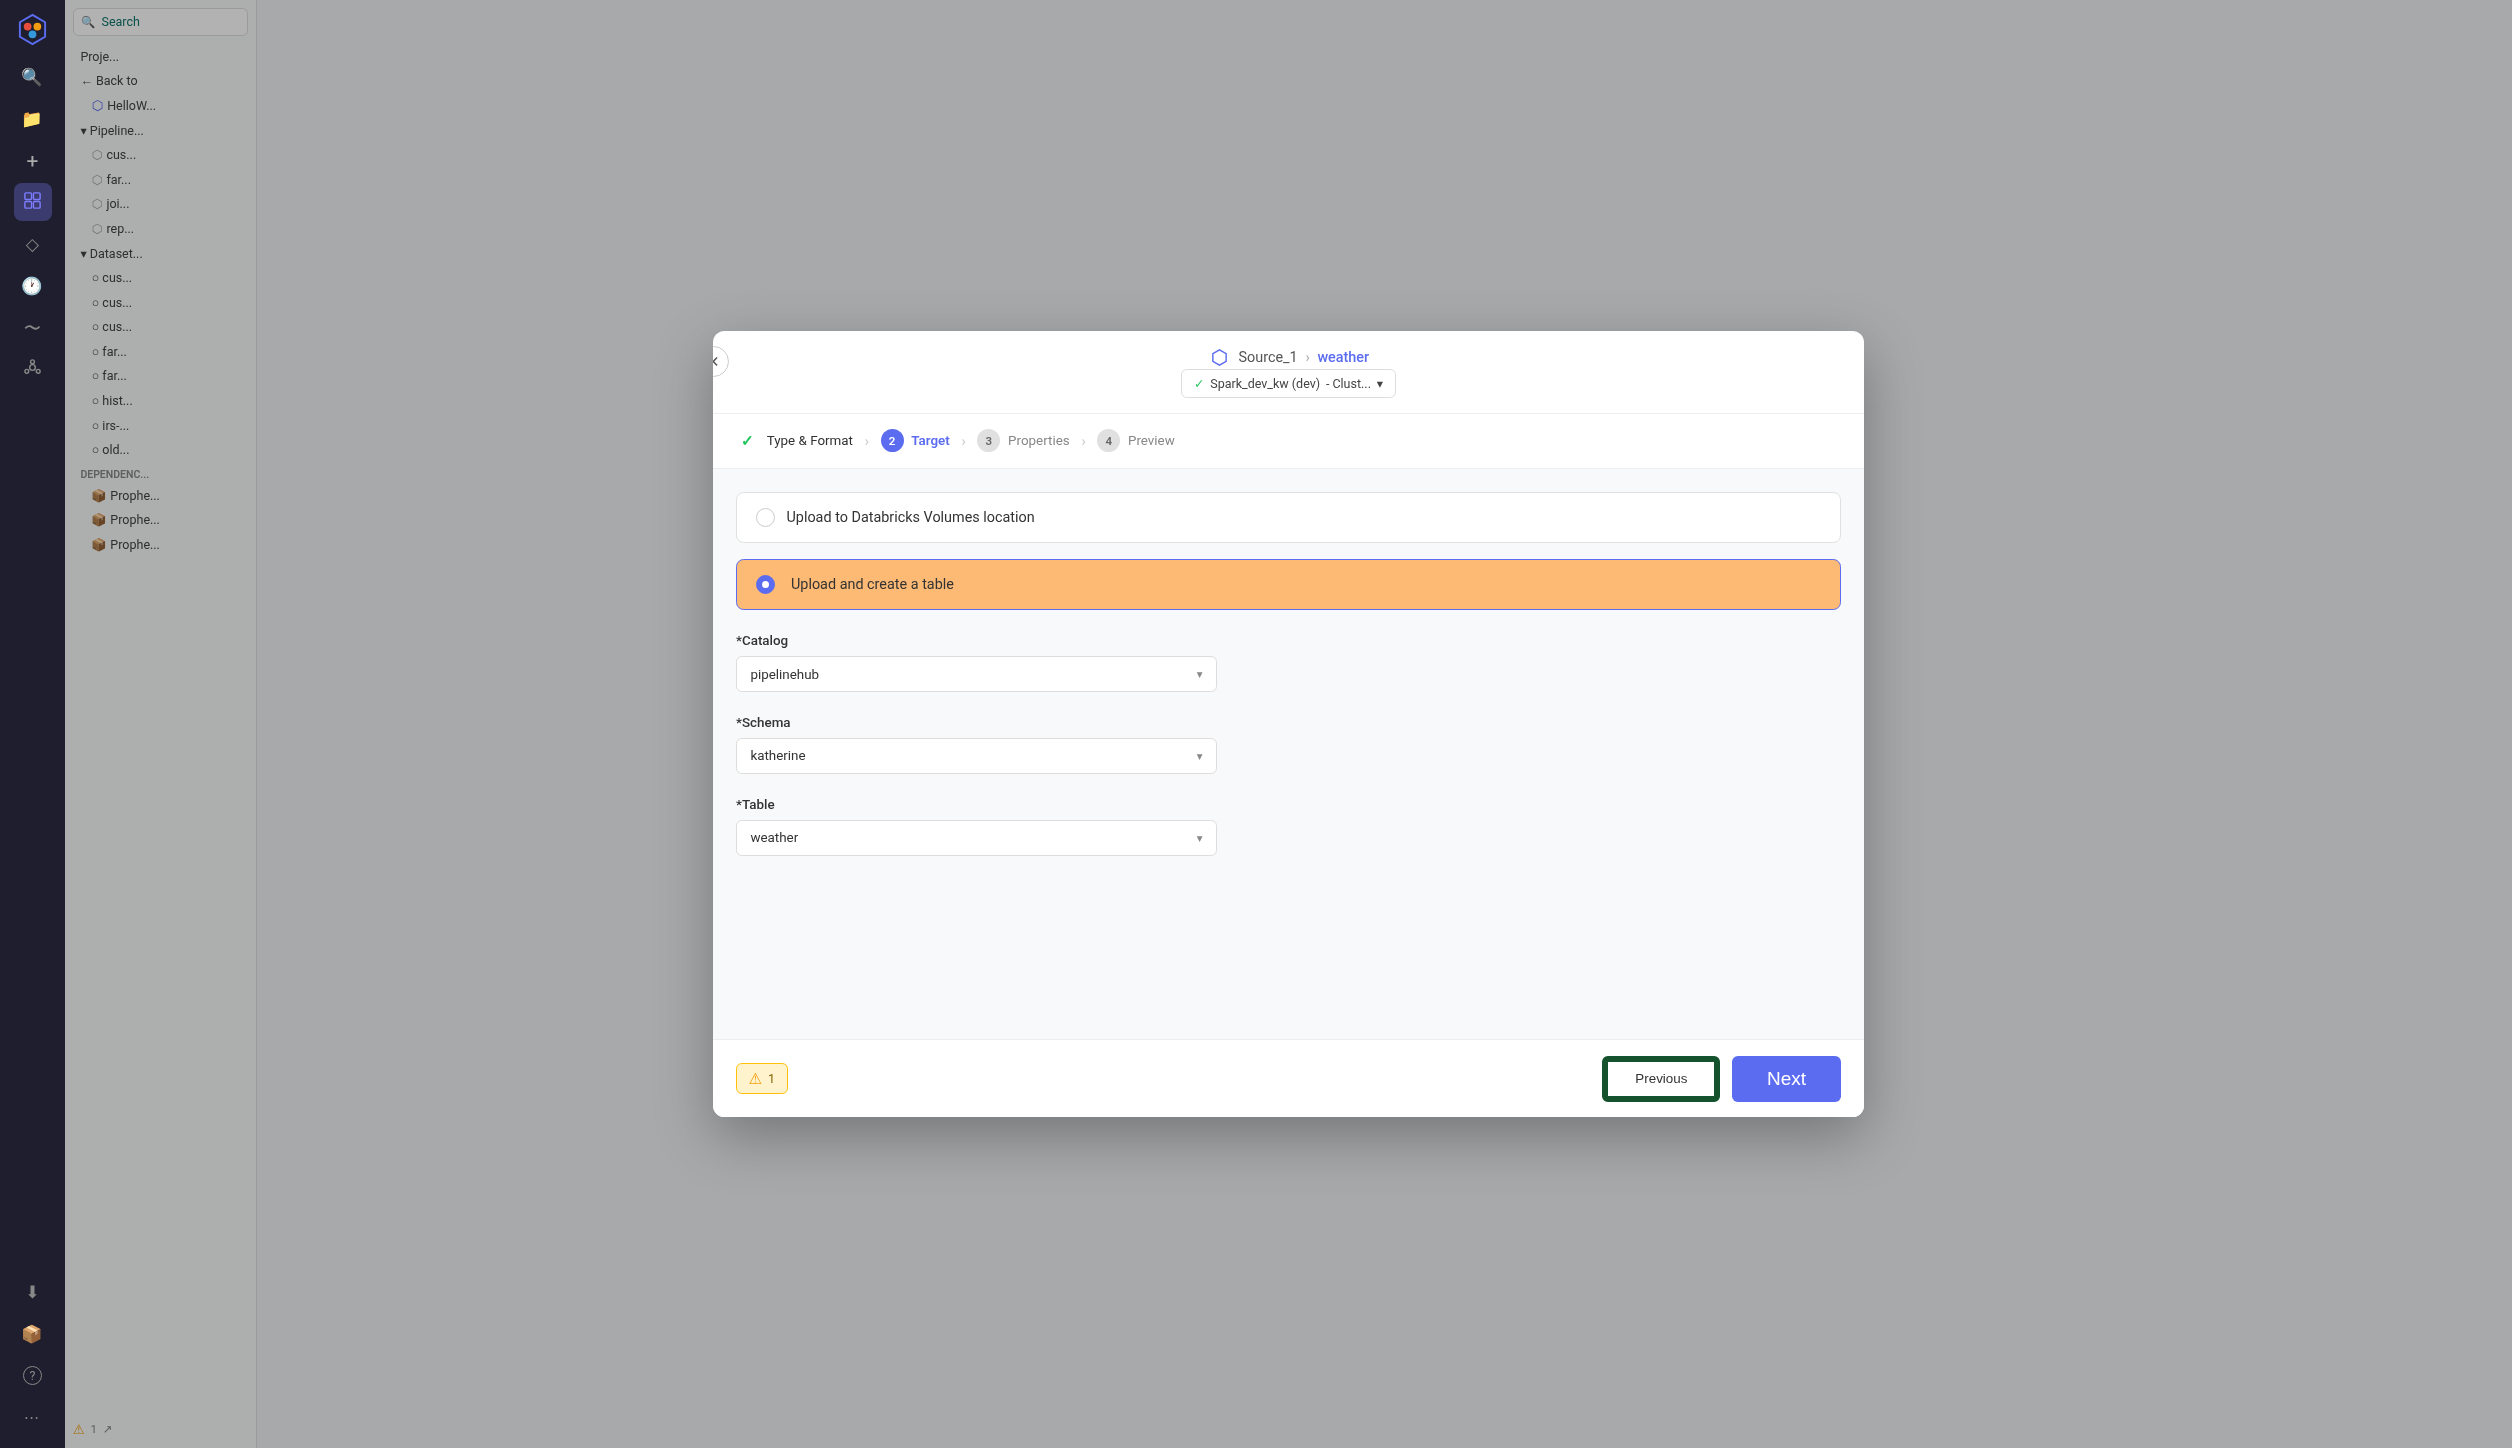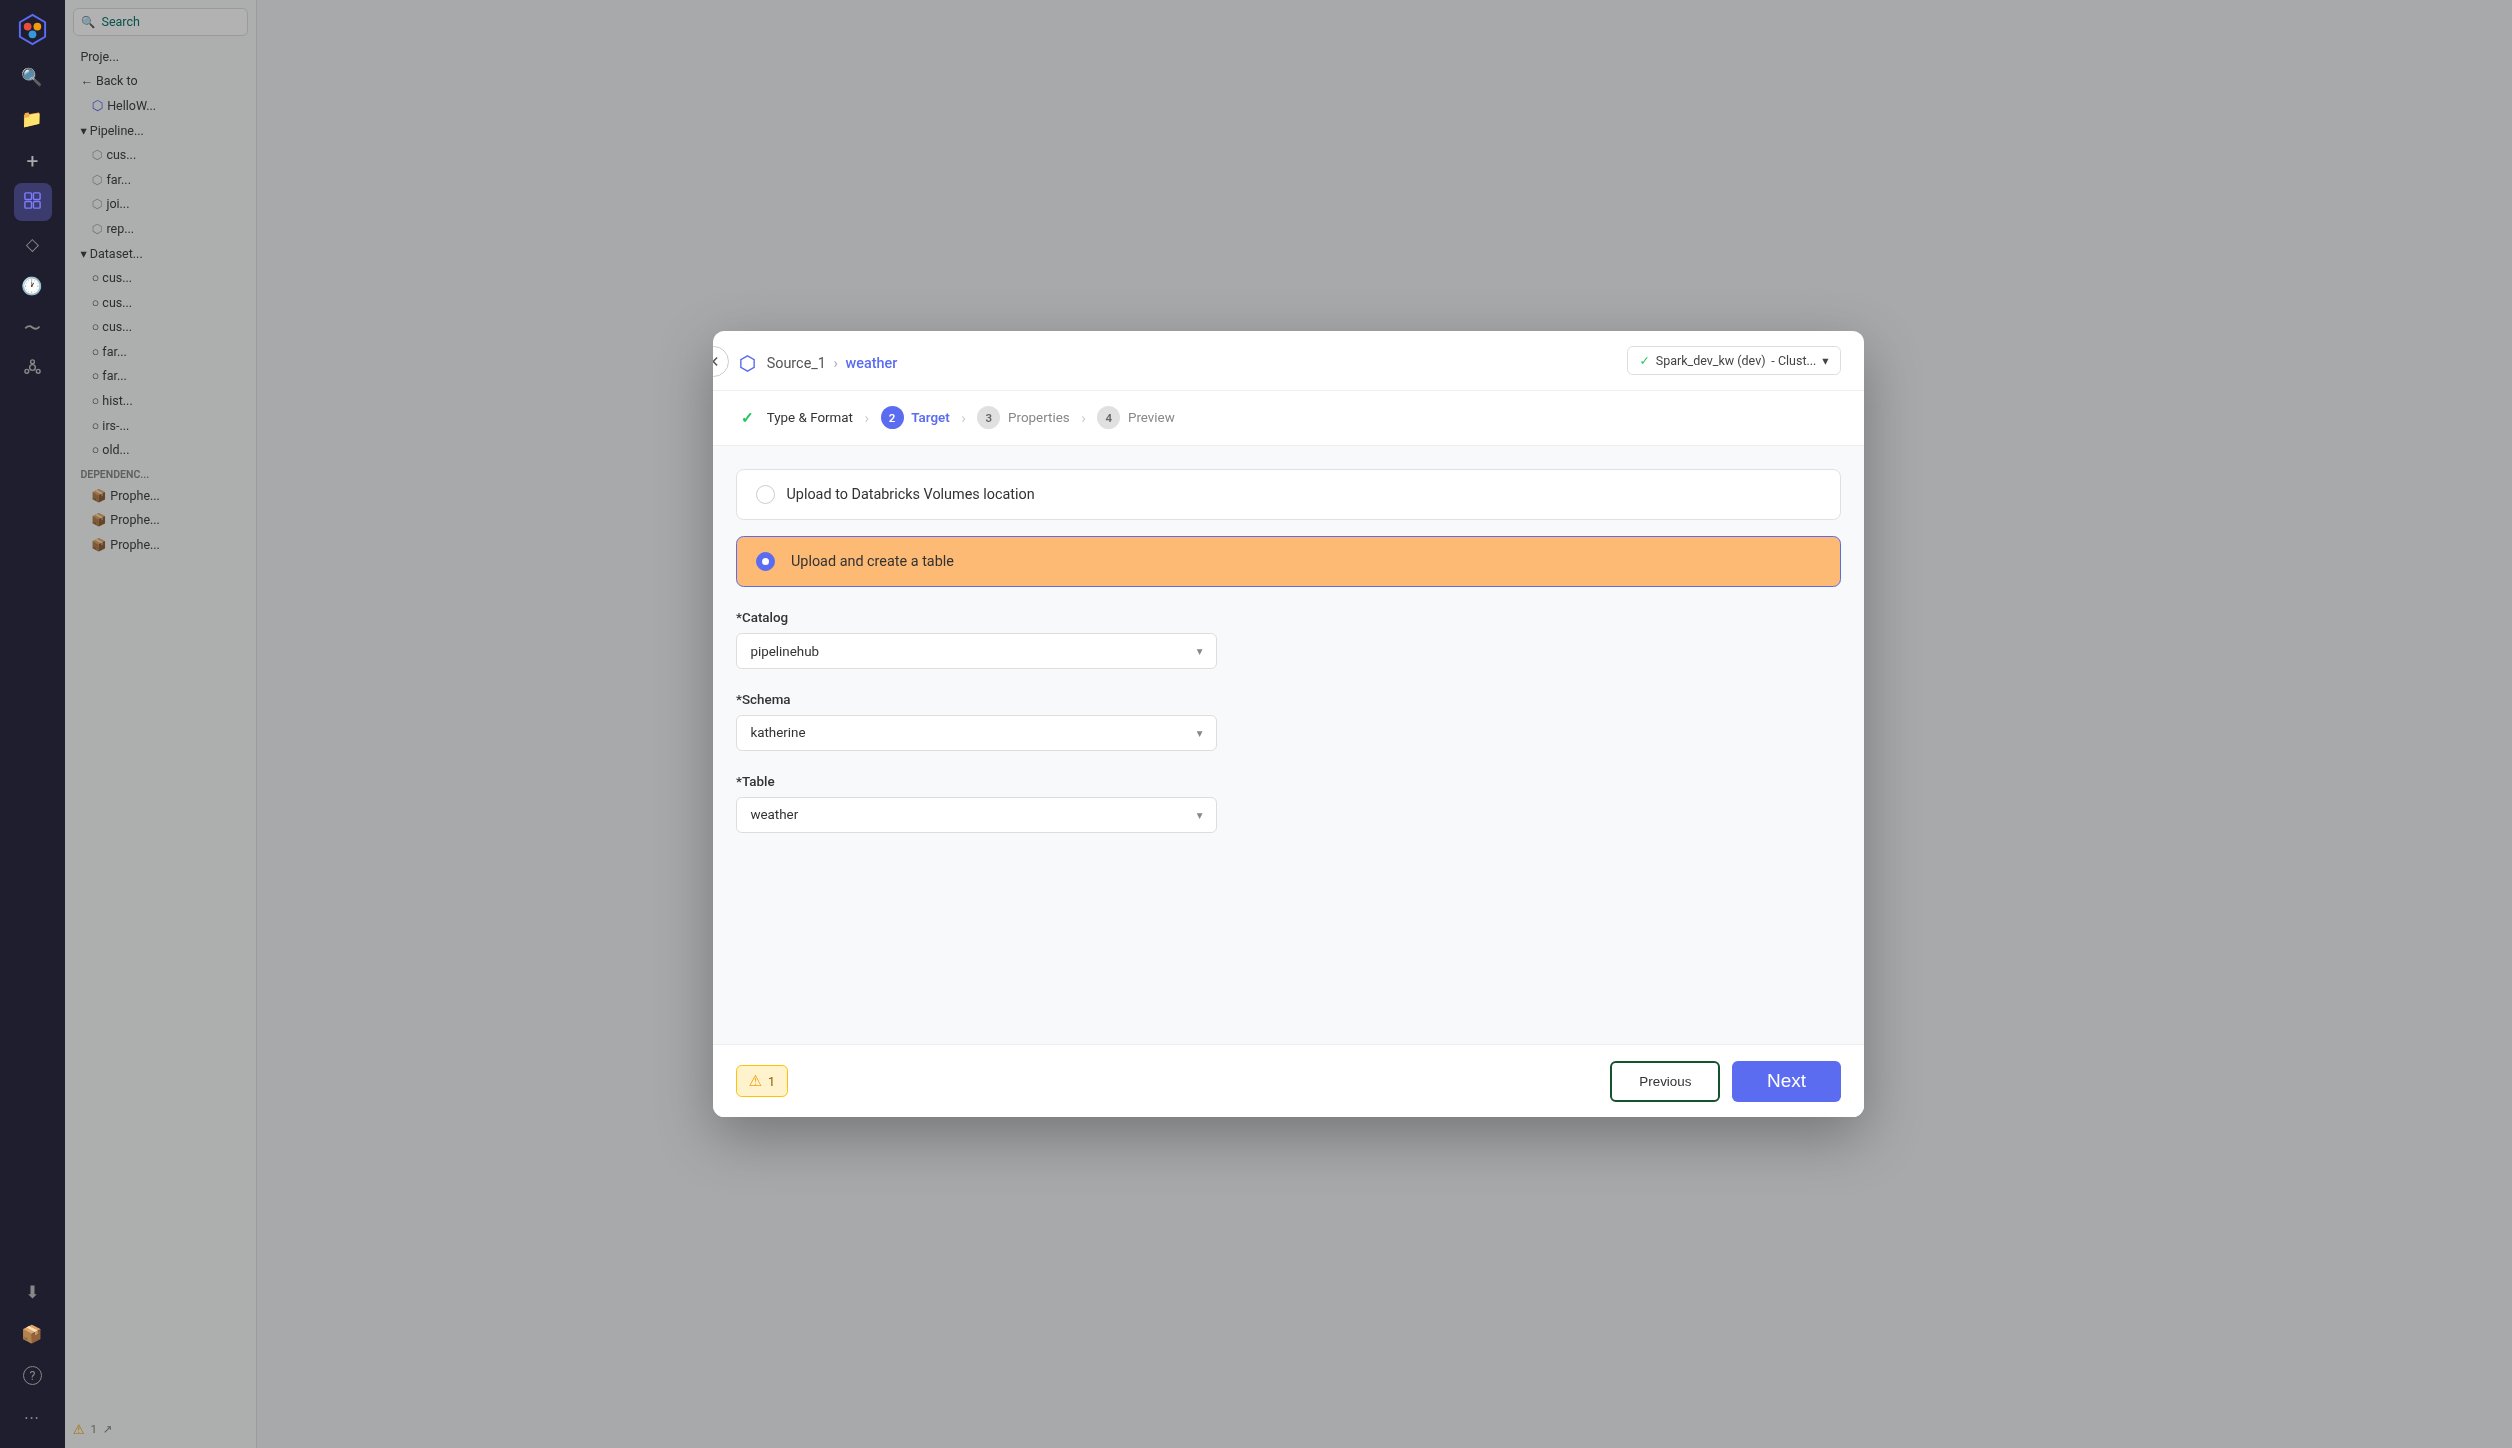--- a/index.html
+++ b/index.html
@@ -113,25 +113,26 @@
       display: flex;
       flex-direction: column;
       box-shadow: 0 19px 58px rgba(0,0,0,0.3);
       overflow: hidden;
       position: relative;
     }
 
     
     .modal-header {
       display: flex;
-      align-items: flex-end;
+      align-items: center;
       justify-content: space-between;
       padding: 15.3px 23px;
       border-bottom: 1px solid #eee;
       flex-shrink: 0;
+      flex-direction: column;
     }
     .modal-breadcrumb {
       display: flex;
       align-items: center;
       gap: 7.7px;
       font-size: 14.4px;
       color: #555;
     }
     .modal-breadcrumb .source {
       color: #555;
@@ -316,21 +317,21 @@
       gap: 5.8px;
       background: #fff3cd;
       border: 1px solid #ffc107;
       border-radius: 5.8px;
       padding: 5.8px 11.5px;
       font-size: 12.5px;
       color: #856404;
     }
     .btn-previous {
       padding: 9.6px 27px;
-      border: 2px solid #14532d;
+      border: 6px solid #14532d;
       border-radius: 5.8px;
       background: #fff;
       font-size: 13.4px;
       cursor: pointer;
       color: #333;
     }
     .btn-next {
       padding: 9.6px 35px;
       border: none;
       border-radius: 5.8px;

